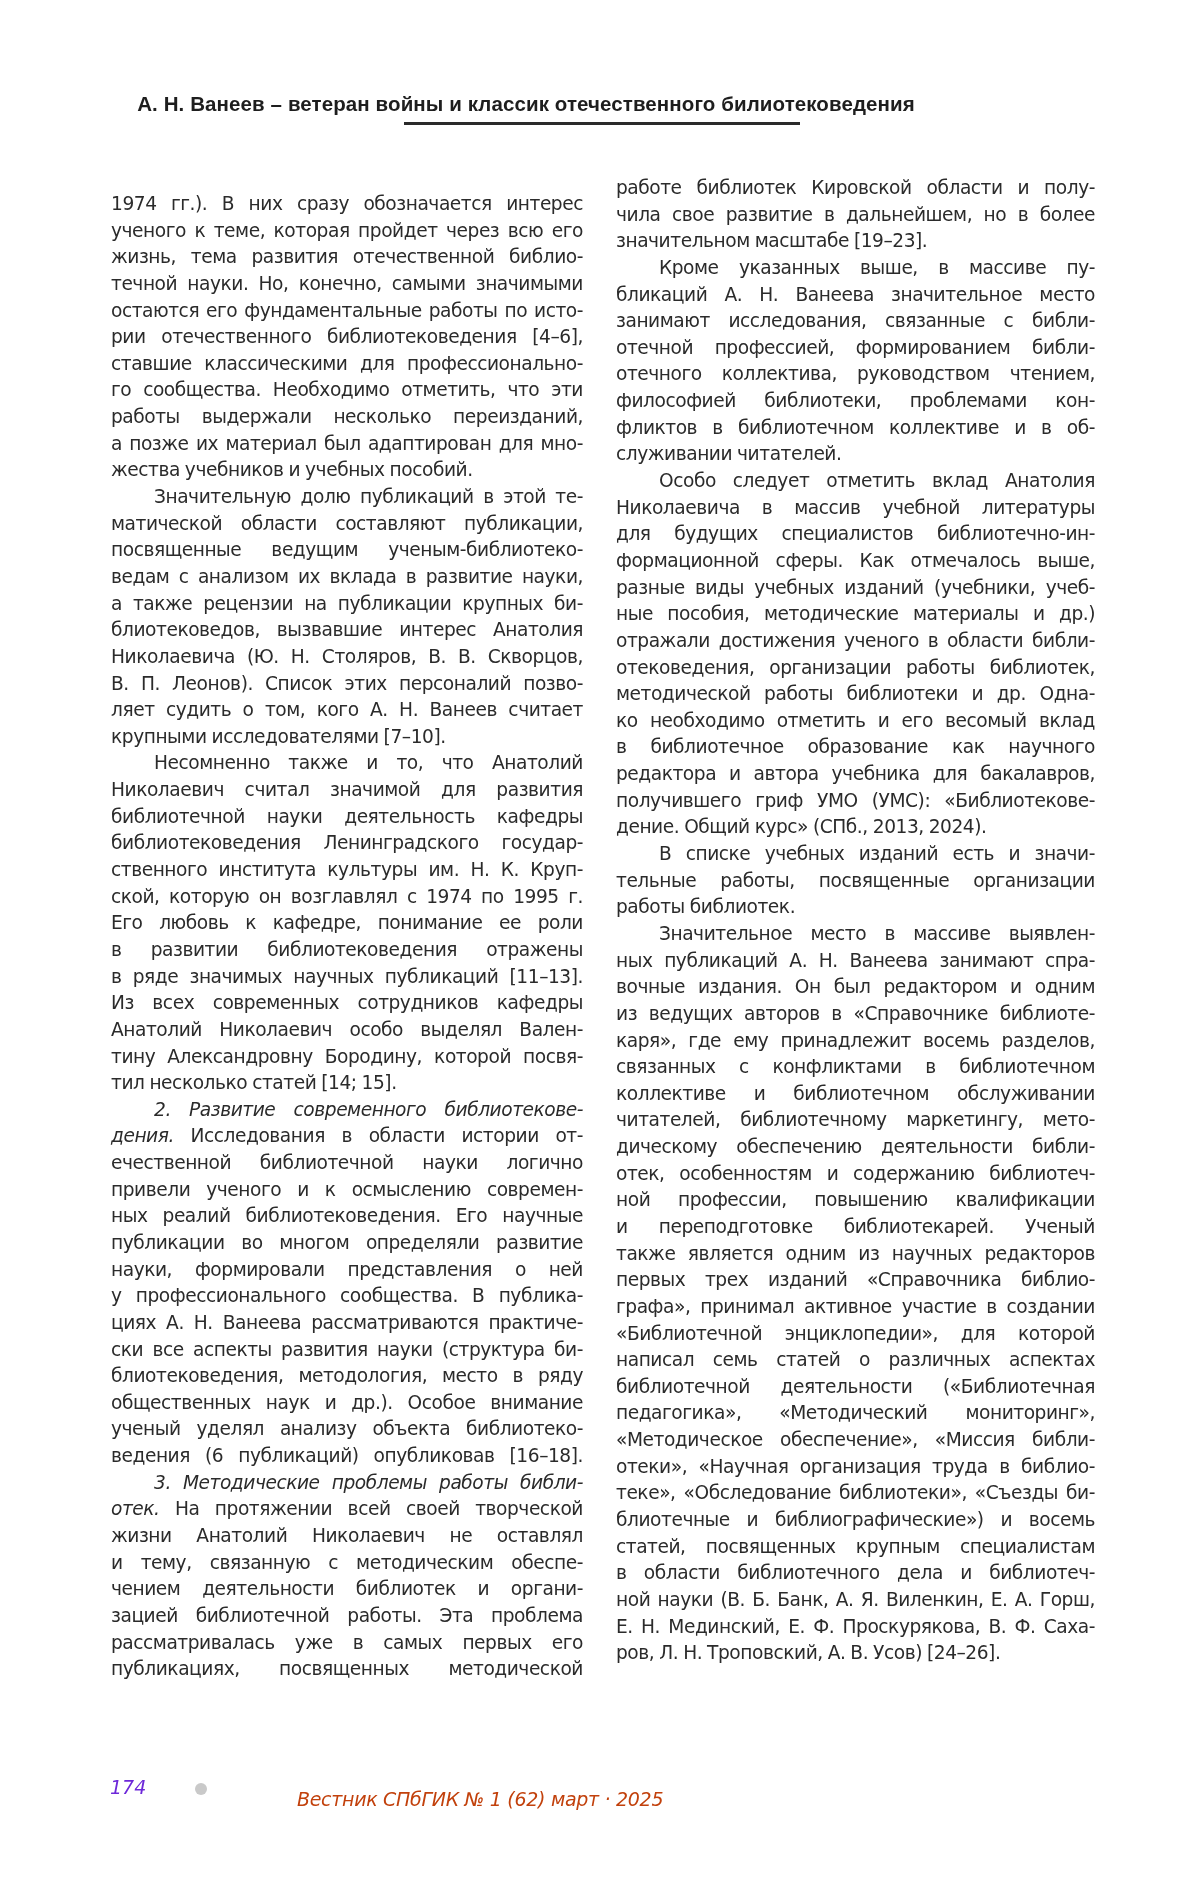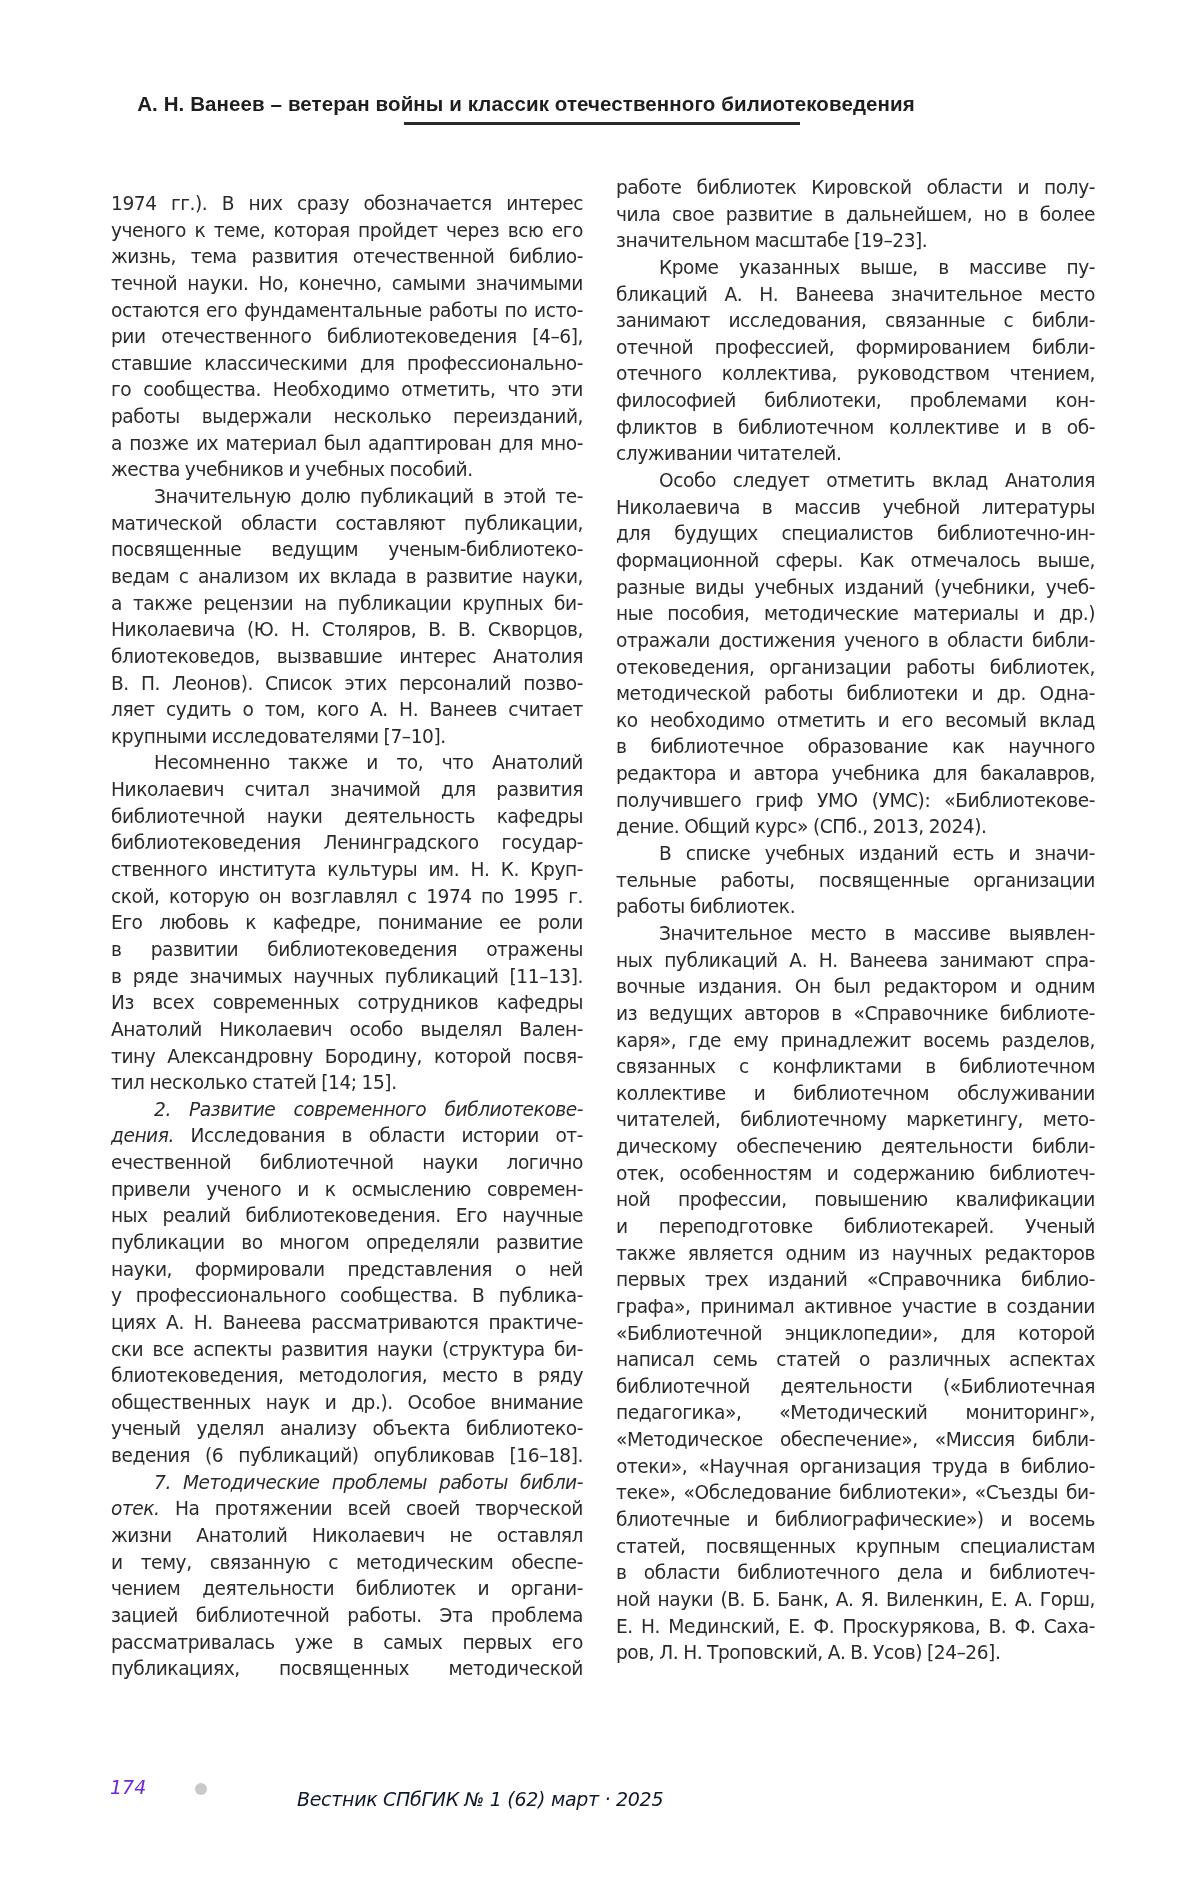--- a/index.html
+++ b/index.html
@@ -15,21 +15,21 @@
   .line { height: 26.65px; line-height: 26.65px; font-size: 18.6px; white-space: nowrap;
           text-align: justify; text-align-last: justify; letter-spacing: -0.45px; word-spacing: -0.5px; }
   .line.last { text-align-last: left; }
   .line.indent { padding-left: 43px; }
   .it { font-style: italic; }
   .footer-page { position: absolute; top: 1776px; left: 110px; font-style: italic;
          font-size: 19px; color: #6d28d9; }
   .footer-dot { position: absolute; top: 1783px; left: 195px; width: 12px; height: 12px;
          border-radius: 50%; background: #c9c9c9; }
   .footer-journal { position: absolute; top: 1788px; left: 297px; font-style: italic;
-         font-size: 19px; color: #0f172a; letter-spacing: -0.3px; }
+         font-size: 19px; color: #c2410c; letter-spacing: -0.3px; }
 </style>
 </head>
 <body>
 
 <div class="running-head">А. Н. Ванеев – ветеран войны и классик отечественного билиотековедения</div>
 <div class="head-rule"></div>
 
 <div class="col left" id="col-left">
     <div class="line"><span>1974 гг.). В них сразу обозначается интерес</span></div>
     <div class="line"><span>ученого к теме, которая пройдет через всю его</span></div>
@@ -40,22 +40,22 @@
     <div class="line"><span>ставшие классическими для профессионально-</span></div>
     <div class="line"><span>го сообщества. Необходимо отметить, что эти</span></div>
     <div class="line"><span>работы выдержали несколько переизданий,</span></div>
     <div class="line"><span>а позже их материал был адаптирован для мно-</span></div>
     <div class="line last"><span>жества учебников и учебных пособий.</span></div>
     <div class="line indent"><span>Значительную долю публикаций в этой те-</span></div>
     <div class="line"><span>матической области составляют публикации,</span></div>
     <div class="line"><span>посвященные ведущим ученым-библиотеко-</span></div>
     <div class="line"><span>ведам с анализом их вклада в развитие науки,</span></div>
     <div class="line"><span>а также рецензии на публикации крупных би-</span></div>
+    <div class="line"><span>блиотековедов, вызвавшие интерес Анатолия</span></div>
     <div class="line"><span>Николаевича (Ю. Н. Столяров, В. В. Скворцов,</span></div>
-    <div class="line"><span>блиотековедов, вызвавшие интерес Анатолия</span></div>
     <div class="line"><span>В. П. Леонов). Список этих персоналий позво-</span></div>
     <div class="line"><span>ляет судить о том, кого А. Н. Ванеев считает</span></div>
     <div class="line last"><span>крупными исследователями [7–10].</span></div>
     <div class="line indent"><span>Несомненно также и то, что Анатолий</span></div>
     <div class="line"><span>Николаевич считал значимой для развития</span></div>
     <div class="line"><span>библиотечной науки деятельность кафедры</span></div>
     <div class="line"><span>библиотековедения Ленинградского государ-</span></div>
     <div class="line"><span>ственного института культуры им. Н. К. Круп-</span></div>
     <div class="line"><span>ской, которую он возглавлял с 1974 по 1995 г.</span></div>
     <div class="line"><span>Его любовь к кафедре, понимание ее роли</span></div>
@@ -72,21 +72,21 @@
     <div class="line"><span>ных реалий библиотековедения. Его научные</span></div>
     <div class="line"><span>публикации во многом определяли развитие</span></div>
     <div class="line"><span>науки, формировали представления о ней</span></div>
     <div class="line"><span>у профессионального сообщества. В публика-</span></div>
     <div class="line"><span>циях А. Н. Ванеева рассматриваются практиче-</span></div>
     <div class="line"><span>ски все аспекты развития науки (структура би-</span></div>
     <div class="line"><span>блиотековедения, методология, место в ряду</span></div>
     <div class="line"><span>общественных наук и др.). Особое внимание</span></div>
     <div class="line"><span>ученый уделял анализу объекта библиотеко-</span></div>
     <div class="line"><span>ведения (6 публикаций) опубликовав [16–18].</span></div>
-    <div class="line indent"><span class="it">7. Методические проблемы работы библи-</span><span></span></div>
+    <div class="line indent"><span class="it">3. Методические проблемы работы библи-</span><span></span></div>
     <div class="line"><span class="it">отек.</span><span> На протяжении всей своей творческой</span></div>
     <div class="line"><span>жизни Анатолий Николаевич не оставлял</span></div>
     <div class="line"><span>и тему, связанную с методическим обеспе-</span></div>
     <div class="line"><span>чением деятельности библиотек и органи-</span></div>
     <div class="line"><span>зацией библиотечной работы. Эта проблема</span></div>
     <div class="line"><span>рассматривалась уже в самых первых его</span></div>
     <div class="line"><span>публикациях, посвященных методической</span></div>
   </div>
 <div class="col right" id="col-right">
     <div class="line"><span>работе библиотек Кировской области и полу-</span></div>

